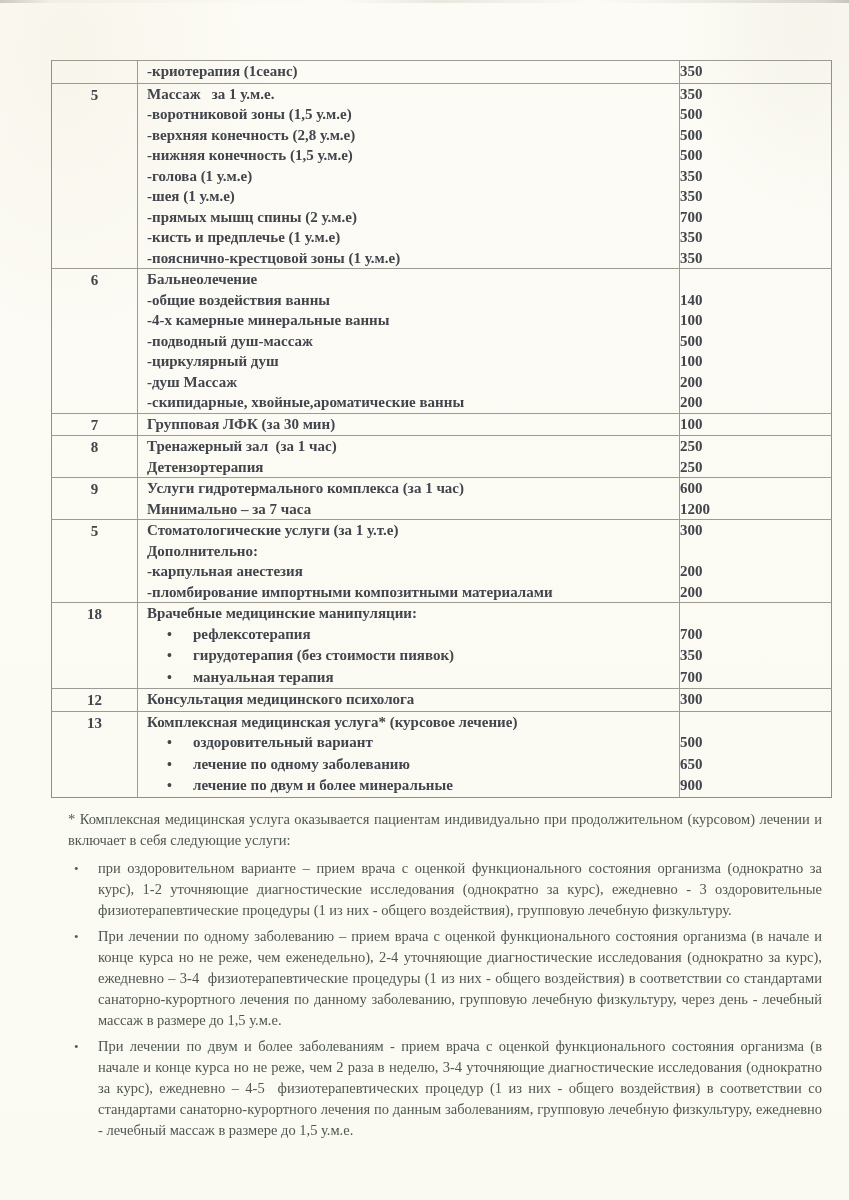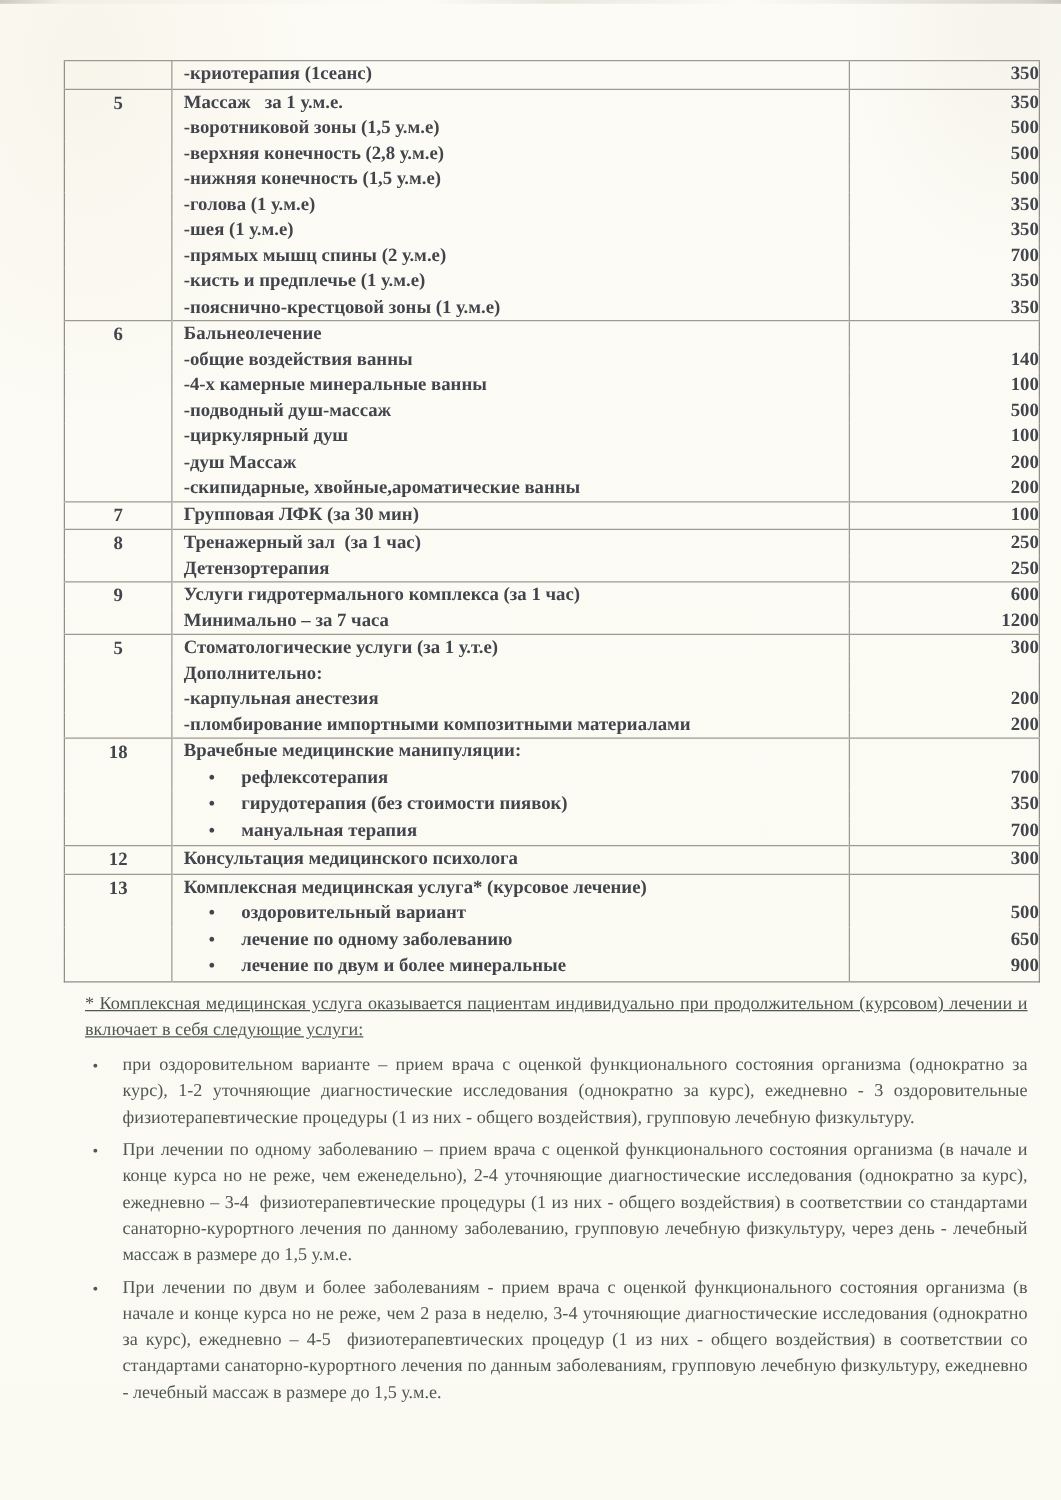--- a/index.html
+++ b/index.html
@@ -30,21 +30,21 @@
     background: linear-gradient(90deg,
       rgba(120,115,100,0.35) 0%, rgba(120,115,100,0.05) 6%,
       rgba(0,0,0,0) 40%, rgba(150,140,120,0.18) 52%,
       rgba(0,0,0,0) 70%, rgba(130,125,110,0.25) 97%, rgba(110,105,95,0.35) 100%);
   }
 
   
   table#price-table {
     position: absolute;
     left: 51px;
-    top: 48px;
+    top: 60px;
     width: 780px;
     border-collapse: collapse;
     table-layout: fixed;
     border: 1px solid #8f908a;
   }
   #price-table td {
     padding: 0;
     vertical-align: top;
     font-weight: bold;
     font-size: 15px;
@@ -63,37 +63,36 @@
   }
   #price-table td.svc { padding-left: 9px; }
   #price-table td.svc.bullet { padding-left: 29px; }
   #price-table td.svc .bdot {
     display: inline-block;
     width: 26px;
     font-size: 14px;
   }
   #price-table td.price {
     border-left: 1px solid #9b9b94;
-    text-align: right;
+    text-align: left;
   }
 
   
   .footnote {
     position: absolute;
     left: 68px;
     top: 793px;
     width: 754px;
     font-size: 14.5px;
     line-height: 21px;
     color: #4f5752;
     text-align: justify;
   }
   .footnote p.intro {
-    margin: 0 0 7px 0;
-    text-decoration: underline;
+    margin: 16px 0 7px 0;
   }
   .footnote ul {
     list-style: none;
     margin: 0;
     padding: 0;
   }
   .footnote li {
     position: relative;
     padding-left: 30px;
     margin: 0 0 5px 0;

